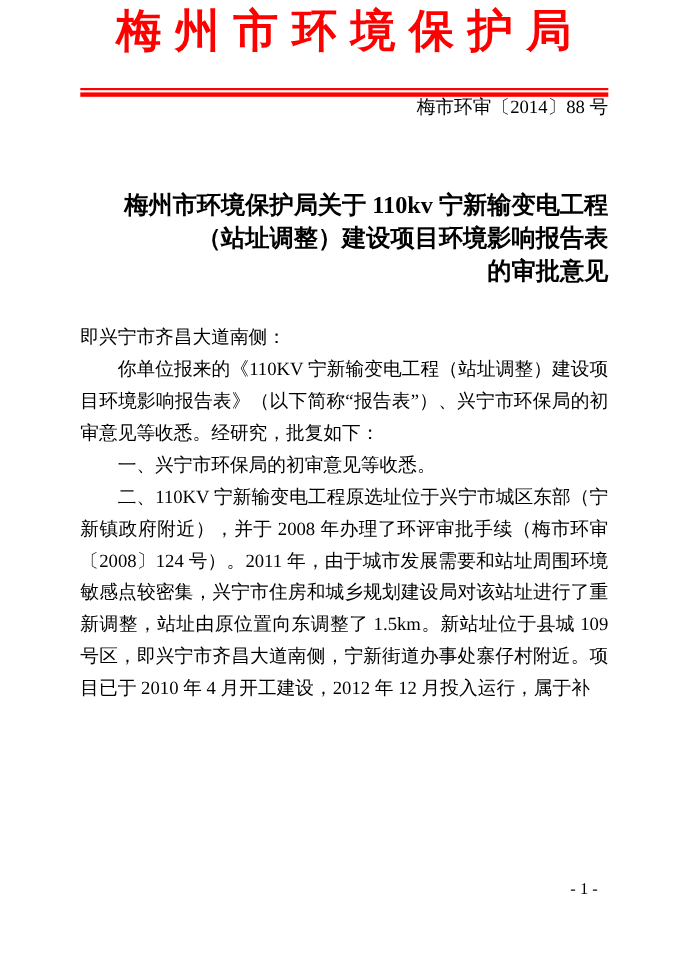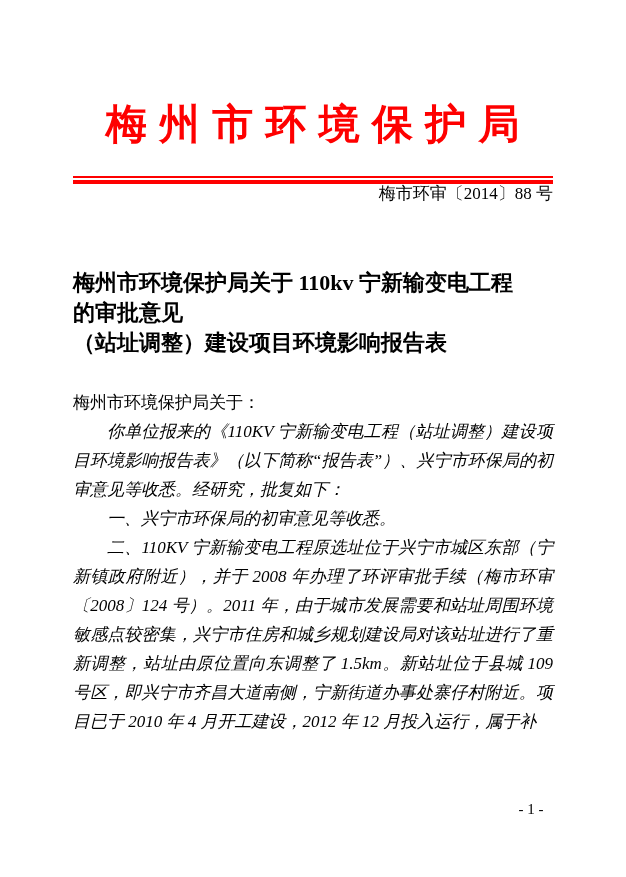--- a/index.html
+++ b/index.html
@@ -13,21 +13,20 @@
     height: 877px;
     margin: 0 auto;
     background: #ffffff;
     box-sizing: border-box;
     padding: 0 73px;
     overflow: hidden;
     font-family: "Liberation Serif", "DejaVu Serif", serif;
     color: #000000;
   }
   .letterhead {
-    padding-top: 96px;
     font-size: 41px;
     line-height: 56px;
     font-weight: bold;
     letter-spacing: 1px;
     text-align: center;
     color: #fe0000;
     white-space: nowrap;
   }
   .red-rule {
     margin-top: 24px;
@@ -45,42 +44,41 @@
     height: 4px;
     background: #fe0000;
   }
   .doc-number {
     font-size: 17px;
     line-height: 20px;
     text-align: right;
   }
   .title {
     margin-top: 64px;
-    text-align: left;
+    text-align: right;
     font-weight: bold;
     font-size: 22px;
     line-height: 30px;
   }
   .body {
     margin-top: 30px;
     font-size: 17px;
     line-height: 29px;
     text-align: justify;
     text-justify: inter-ideograph;
   }
   .body p {
     margin: 0;
     padding: 0;
   }
   .salutation {
     text-indent: 0;
   }
   .para {
     text-indent: 2em;
-    font-style: italic;
   }
   .page-number {
     position: absolute;
     top: 800px;
     right: 73px;
     width: 44px;
     text-align: center;
     font-size: 15px;
     line-height: 18px;
   }
@@ -95,26 +93,26 @@
   <div class="red-rule">
     <div class="rule-thin"></div>
     <div class="rule-gap"></div>
     <div class="rule-thick"></div>
   </div>
 
   <div class="doc-number">梅市环审〔2014〕88 号</div>
 
   <div class="title">
     <div class="title-line">梅州市环境保护局关于 110kv 宁新输变电工程</div>
+    <div class="title-line">（站址调整）建设项目环境影响报告表</div>
     <div class="title-line">的审批意见</div>
-    <div class="title-line">（站址调整）建设项目环境影响报告表</div>
   </div>
 
   <div class="body">
-    <p class="salutation">梅州市环境保护局关于：</p>
+    <p class="salutation">即兴宁市齐昌大道南侧：</p>
     <p class="para">你单位报来的《110KV 宁新输变电工程（站址调整）建设项目环境影响报告表》（以下简称“报告表”）、兴宁市环保局的初审意见等收悉。经研究，批复如下：</p>
     <p class="para">一、兴宁市环保局的初审意见等收悉。</p>
     <p class="para">二、110KV 宁新输变电工程原选址位于兴宁市城区东部（宁新镇政府附近），并于 2008 年办理了环评审批手续（梅市环审〔2008〕124 号）。2011 年，由于城市发展需要和站址周围环境敏感点较密集，兴宁市住房和城乡规划建设局对该站址进行了重新调整，站址由原位置向东调整了 1.5km。新站址位于县城 109 号区，即兴宁市齐昌大道南侧，宁新街道办事处寨仔村附近。项目已于 2010 年 4 月开工建设，2012 年 12 月投入运行，属于补</p>
   </div>
 
   <div class="page-number">- 1 -</div>
 
 </div>
 
 </body></html>

